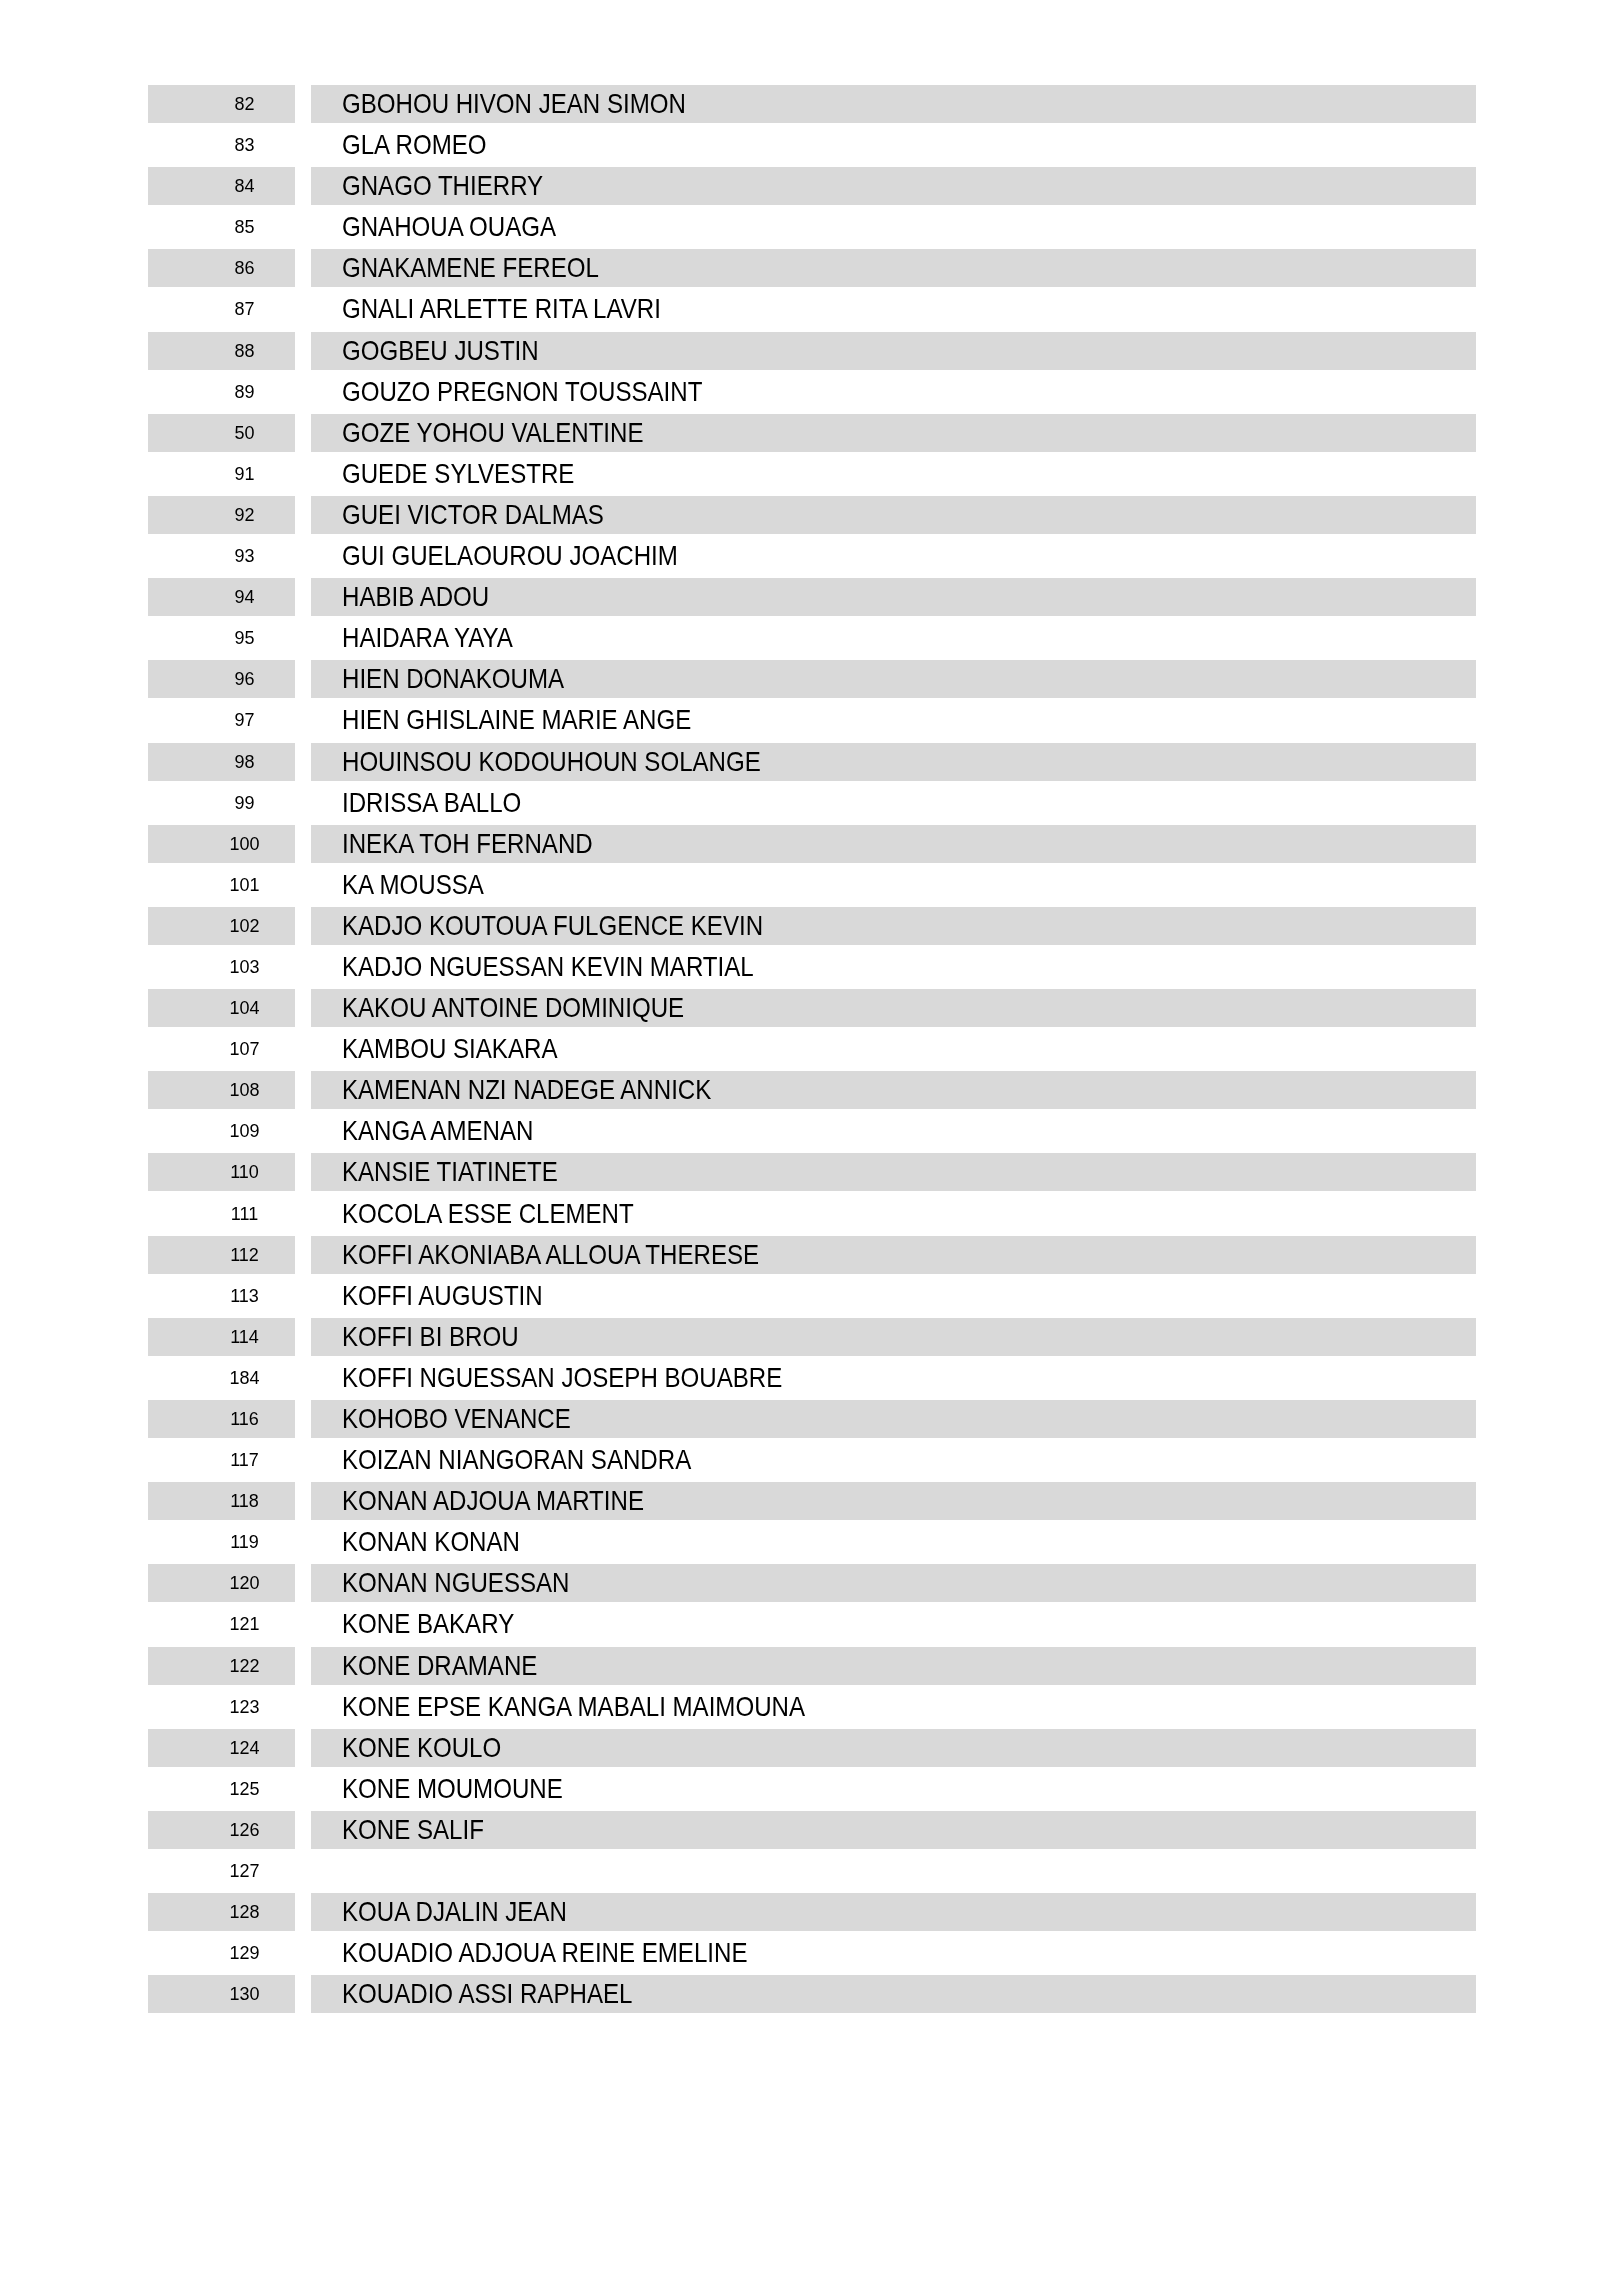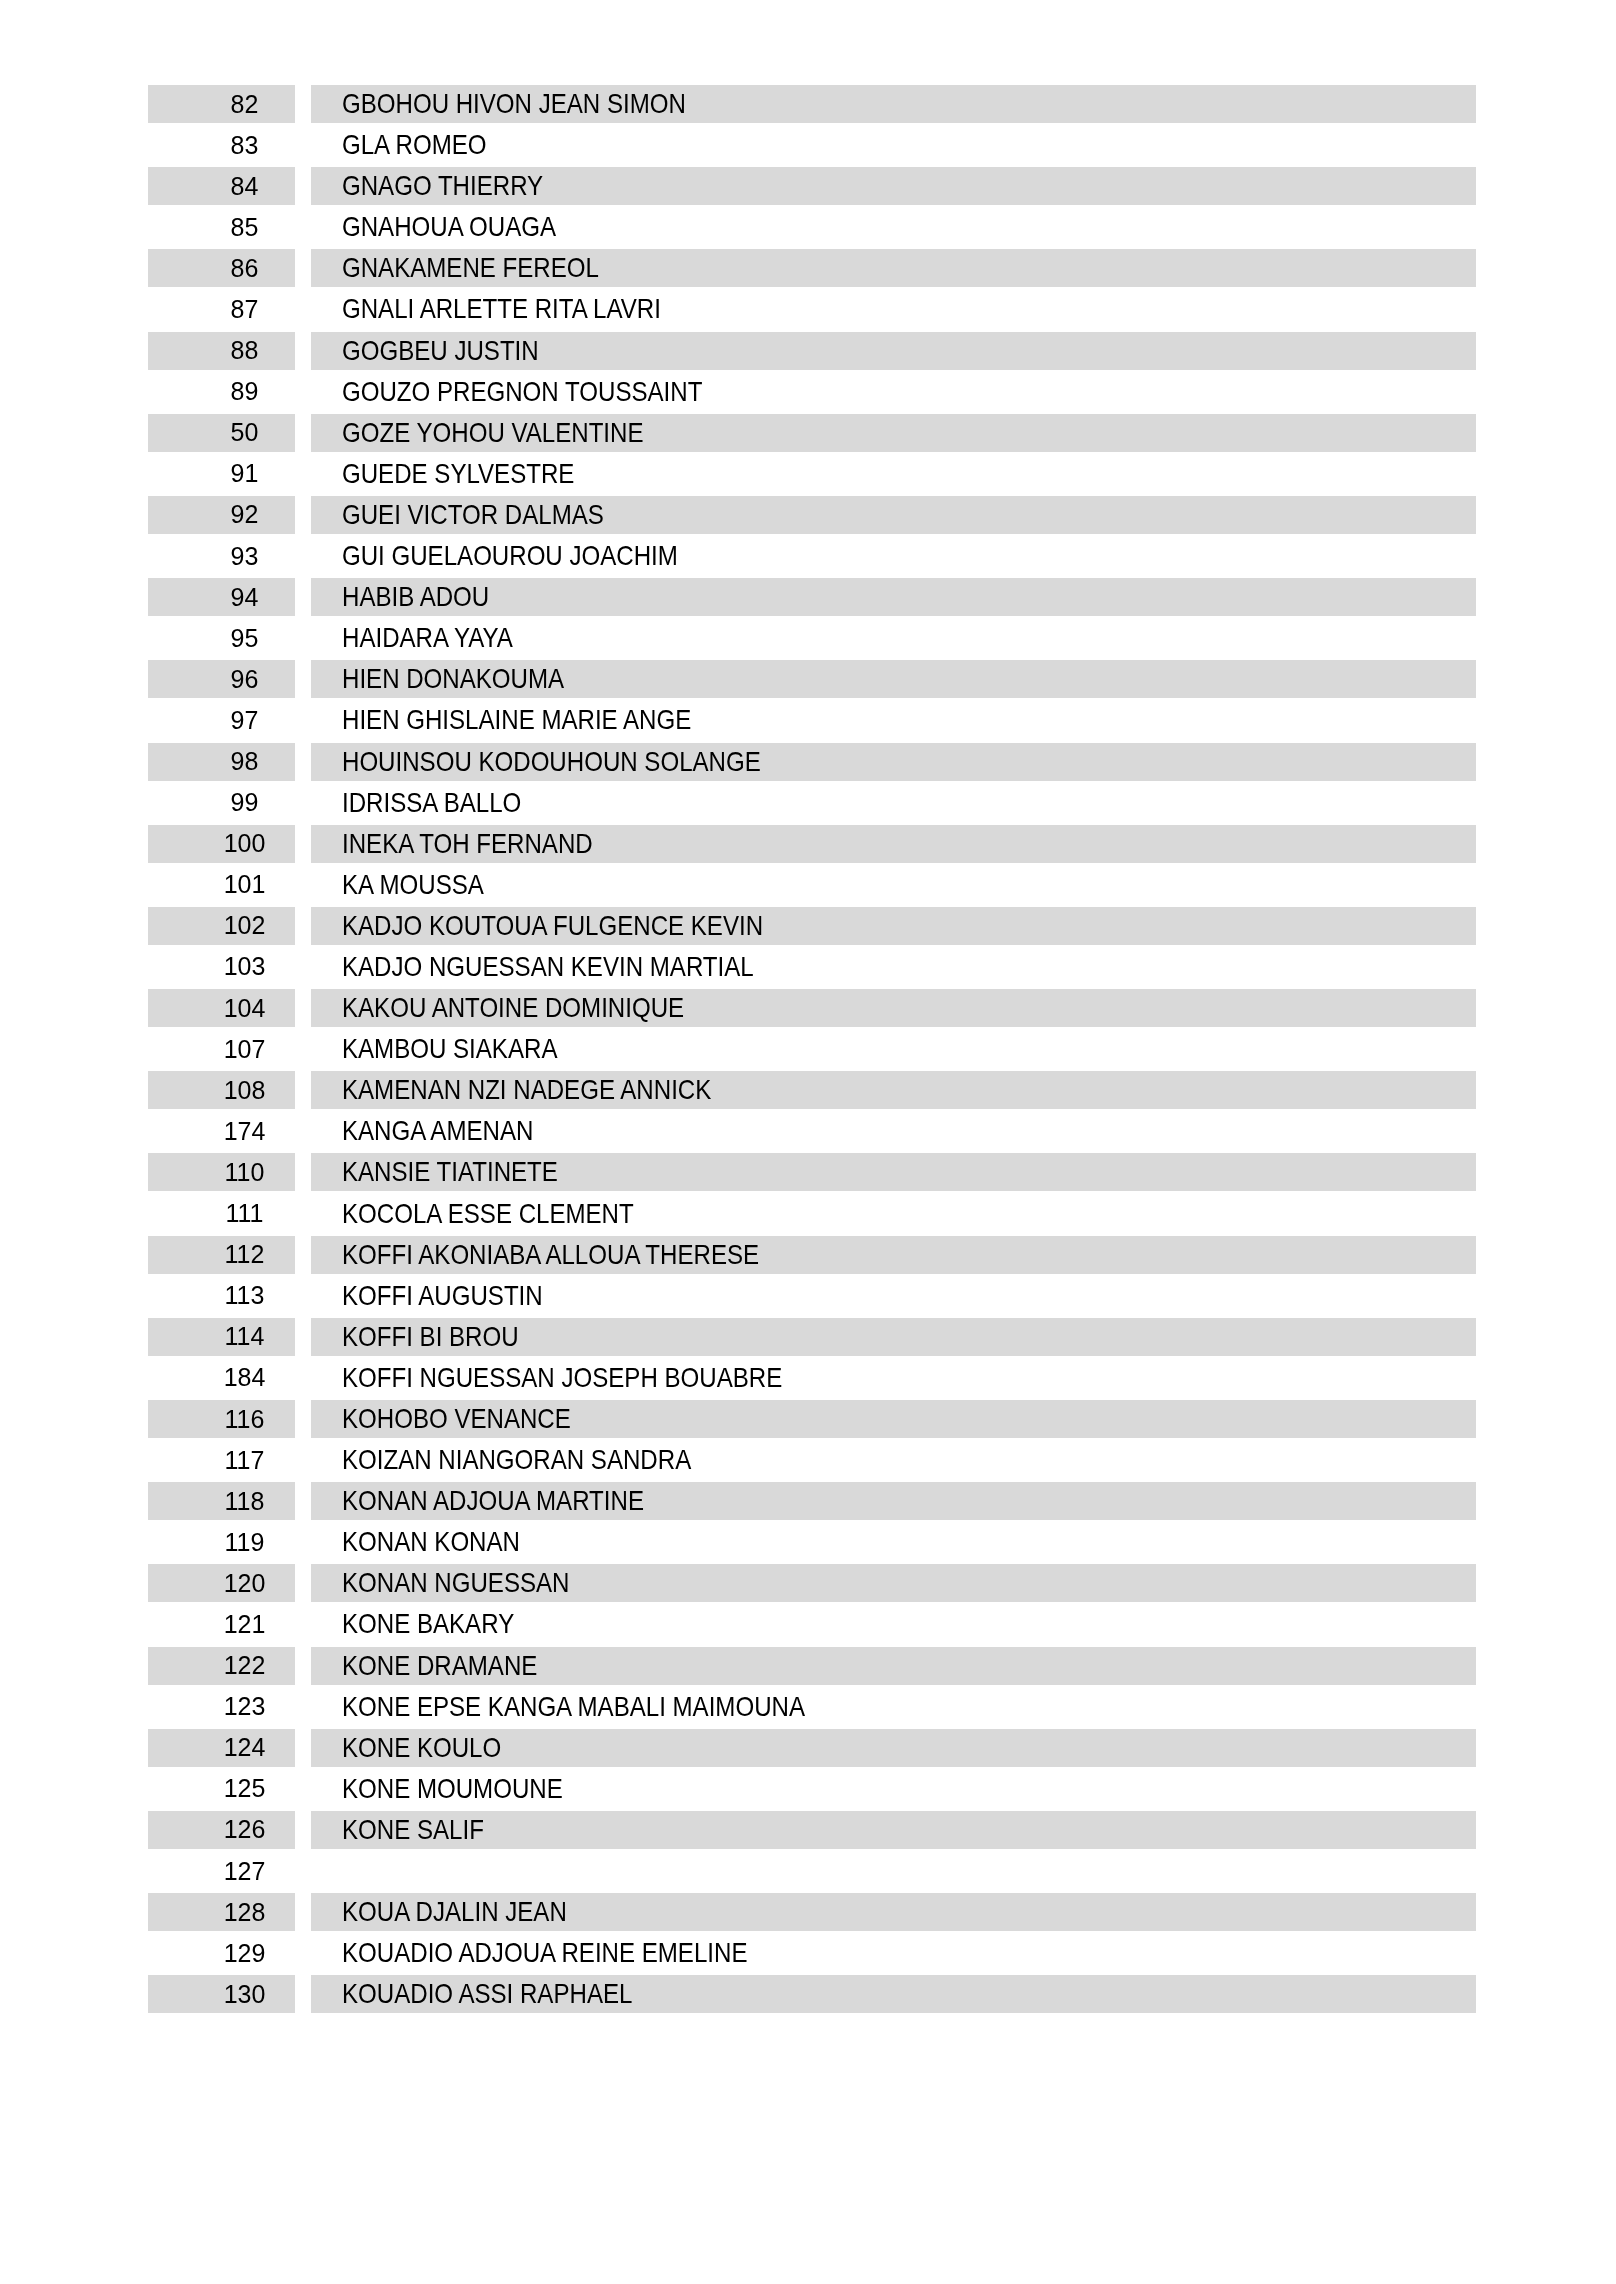--- a/index.html
+++ b/index.html
@@ -42,21 +42,21 @@
     width: 147px;
     justify-content: center;
     padding-left: 46px;
   }
   .name-cell {
     margin-left: 15.6px;
     width: 1165px;
     padding-left: 31px;
   }
   .num-text {
-    font-size: 25px;
+    font-size: 18px;
     line-height: 1;
     white-space: nowrap;
   }
   .name-text {
     font-size: 28px;
     line-height: 1;
     white-space: nowrap;
     transform: scaleX(0.86);
     transform-origin: left center;
   }
@@ -261,21 +261,21 @@
       <div class="row">
         <div class="cell num-cell shaded">
           <span class="num-text">108</span>
         </div>
         <div class="cell name-cell shaded">
           <span class="name-text">KAMENAN NZI NADEGE ANNICK</span>
         </div>
       </div>
       <div class="row">
         <div class="cell num-cell">
-          <span class="num-text">174</span>
+          <span class="num-text">109</span>
         </div>
         <div class="cell name-cell">
           <span class="name-text">KANGA AMENAN</span>
         </div>
       </div>
       <div class="row">
         <div class="cell num-cell shaded">
           <span class="num-text">110</span>
         </div>
         <div class="cell name-cell shaded">

